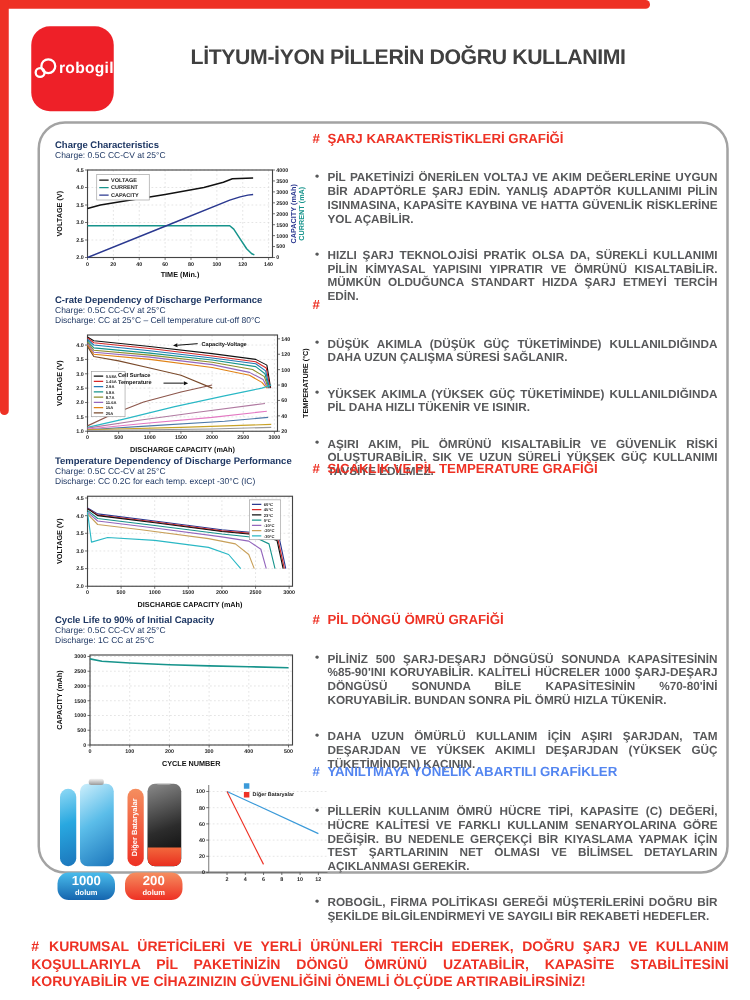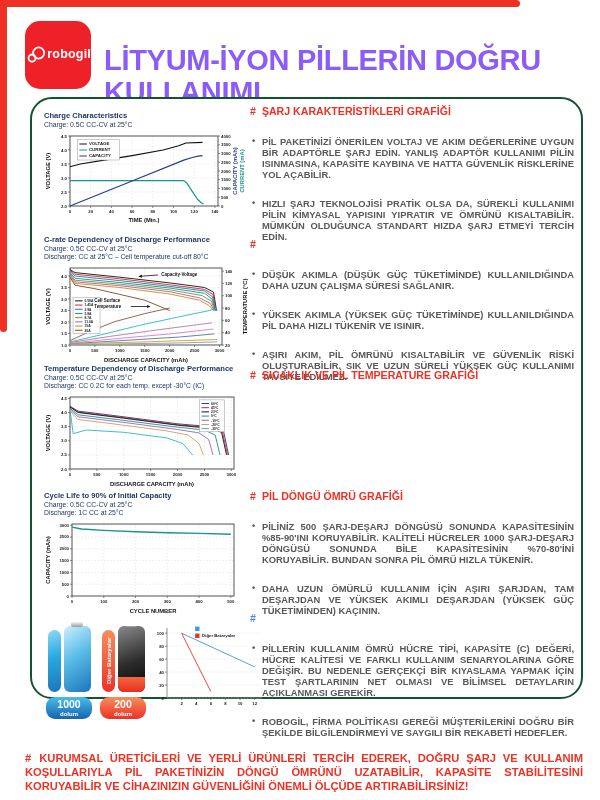--- a/index.html
+++ b/index.html
@@ -7,26 +7,26 @@
     width:600px;height:800px;position:relative;background:#fff;overflow:hidden;
     font-family:"Liberation Sans",sans-serif;
   }
   .deco-top{position:absolute;top:0;left:0;width:520px;height:7px;background:#ee3124;border-radius:0 4px 4px 0;}
   .deco-left{position:absolute;top:0;left:0;width:7px;height:332px;background:#ee3124;border-radius:0 0 4px 4px;}
 
   
   .logo{position:absolute;left:25px;top:21px;width:66px;height:68px;background:#ee2028;border-radius:15px;
         display:flex;flex-direction:row;align-items:center;justify-content:center;}
   .logo-text{color:#fff;font-size:12.5px;font-weight:bold;margin-top:-3px;letter-spacing:.2px;}
-  .page-title{position:absolute;left:104px;top:26px;width:445px;color:#8b5cf6;font-size:29px;font-weight:bold;
-        line-height:1.1;letter-spacing:-.3px;}
+  .page-title{position:absolute;left:104px;top:26px;width:445px;color:#404040;font-size:17px;font-weight:bold;
+        line-height:1.1;letter-spacing:-.3px;text-align:center;}
 
   
   .panel{position:absolute;left:30px;top:97px;width:553px;height:602px;background:#fff;
-        border:2px solid #14532d;border-radius:22px;box-sizing:border-box;}
+        border:2px solid #a3a3a3;border-radius:22px;box-sizing:border-box;}
   .chart-block{position:absolute;left:12px;width:208px;}
   .chart-title{color:#1f3864;font-weight:bold;font-size:7.6px;}
   .chart-sub{color:#1f3864;font-size:6.8px;margin-top:1px;}
   .chart-canvas{margin-top:3px;}
 
   .sec{position:absolute;left:218px;width:324px;}
   .sec-head{font-size:10.6px;font-weight:bold;display:flex;gap:6px;line-height:1.1;}
   .sec ul{margin:3px 0 0 0;padding:0;list-style:none;}
   .sec li{position:relative;padding-left:12px;color:#57585a;font-weight:bold;font-size:9.4px;
         line-height:1.17;text-align:justify;margin-top:18px;}
@@ -491,20 +491,21 @@
     </div>
     <ul>
       <li>PİLİNİZ 500 ŞARJ-DEŞARJ DÖNGÜSÜ SONUNDA KAPASİTESİNİN %85-90'INI KORUYABİLİR. KALİTELİ HÜCRELER 1000 ŞARJ-DEŞARJ DÖNGÜSÜ SONUNDA BİLE KAPASİTESİNİN %70-80'İNİ KORUYABİLİR. BUNDAN SONRA PİL ÖMRÜ HIZLA TÜKENİR.</li>
       <li>DAHA UZUN ÖMÜRLÜ KULLANIM İÇİN AŞIRI ŞARJDAN, TAM DEŞARJDAN VE YÜKSEK AKIMLI DEŞARJDAN (YÜKSEK GÜÇ TÜKETİMİNDEN) KAÇININ.</li>
     </ul>
   </div>
 
   <div class="sec" style="top:514px">
     <div class="sec-head" style="color: rgb(83, 133, 240);">
       <span class="hash">#</span>
+      <span>YANILTMAYA YÖNELİK ABARTILI GRAFİKLER</span>
     </div>
     <ul>
       <li>PİLLERİN KULLANIM ÖMRÜ HÜCRE TİPİ, KAPASİTE (C) DEĞERİ, HÜCRE KALİTESİ VE FARKLI KULLANIM SENARYOLARINA GÖRE DEĞİŞİR. BU NEDENLE GERÇEKÇİ BİR KIYASLAMA YAPMAK İÇİN TEST ŞARTLARININ NET OLMASI VE BİLİMSEL DETAYLARIN AÇIKLANMASI GEREKİR.</li>
       <li>ROBOGİL, FİRMA POLİTİKASI GEREĞİ MÜŞTERİLERİNİ DOĞRU BİR ŞEKİLDE BİLGİLENDİRMEYİ VE SAYGILI BİR REKABETİ HEDEFLER.</li>
     </ul>
   </div>
 </div>
 
 <div class="footer">
   <span class="hash">#</span><span>KURUMSAL ÜRETİCİLERİ VE YERLİ ÜRÜNLERİ TERCİH EDEREK, DOĞRU ŞARJ VE KULLANIM KOŞULLARIYLA PİL PAKETİNİZİN DÖNGÜ ÖMRÜNÜ UZATABİLİR, KAPASİTE STABİLİTESİNİ KORUYABİLİR VE CİHAZINIZIN GÜVENLİĞİNİ ÖNEMLİ ÖLÇÜDE ARTIRABİLİRSİNİZ!</span>

